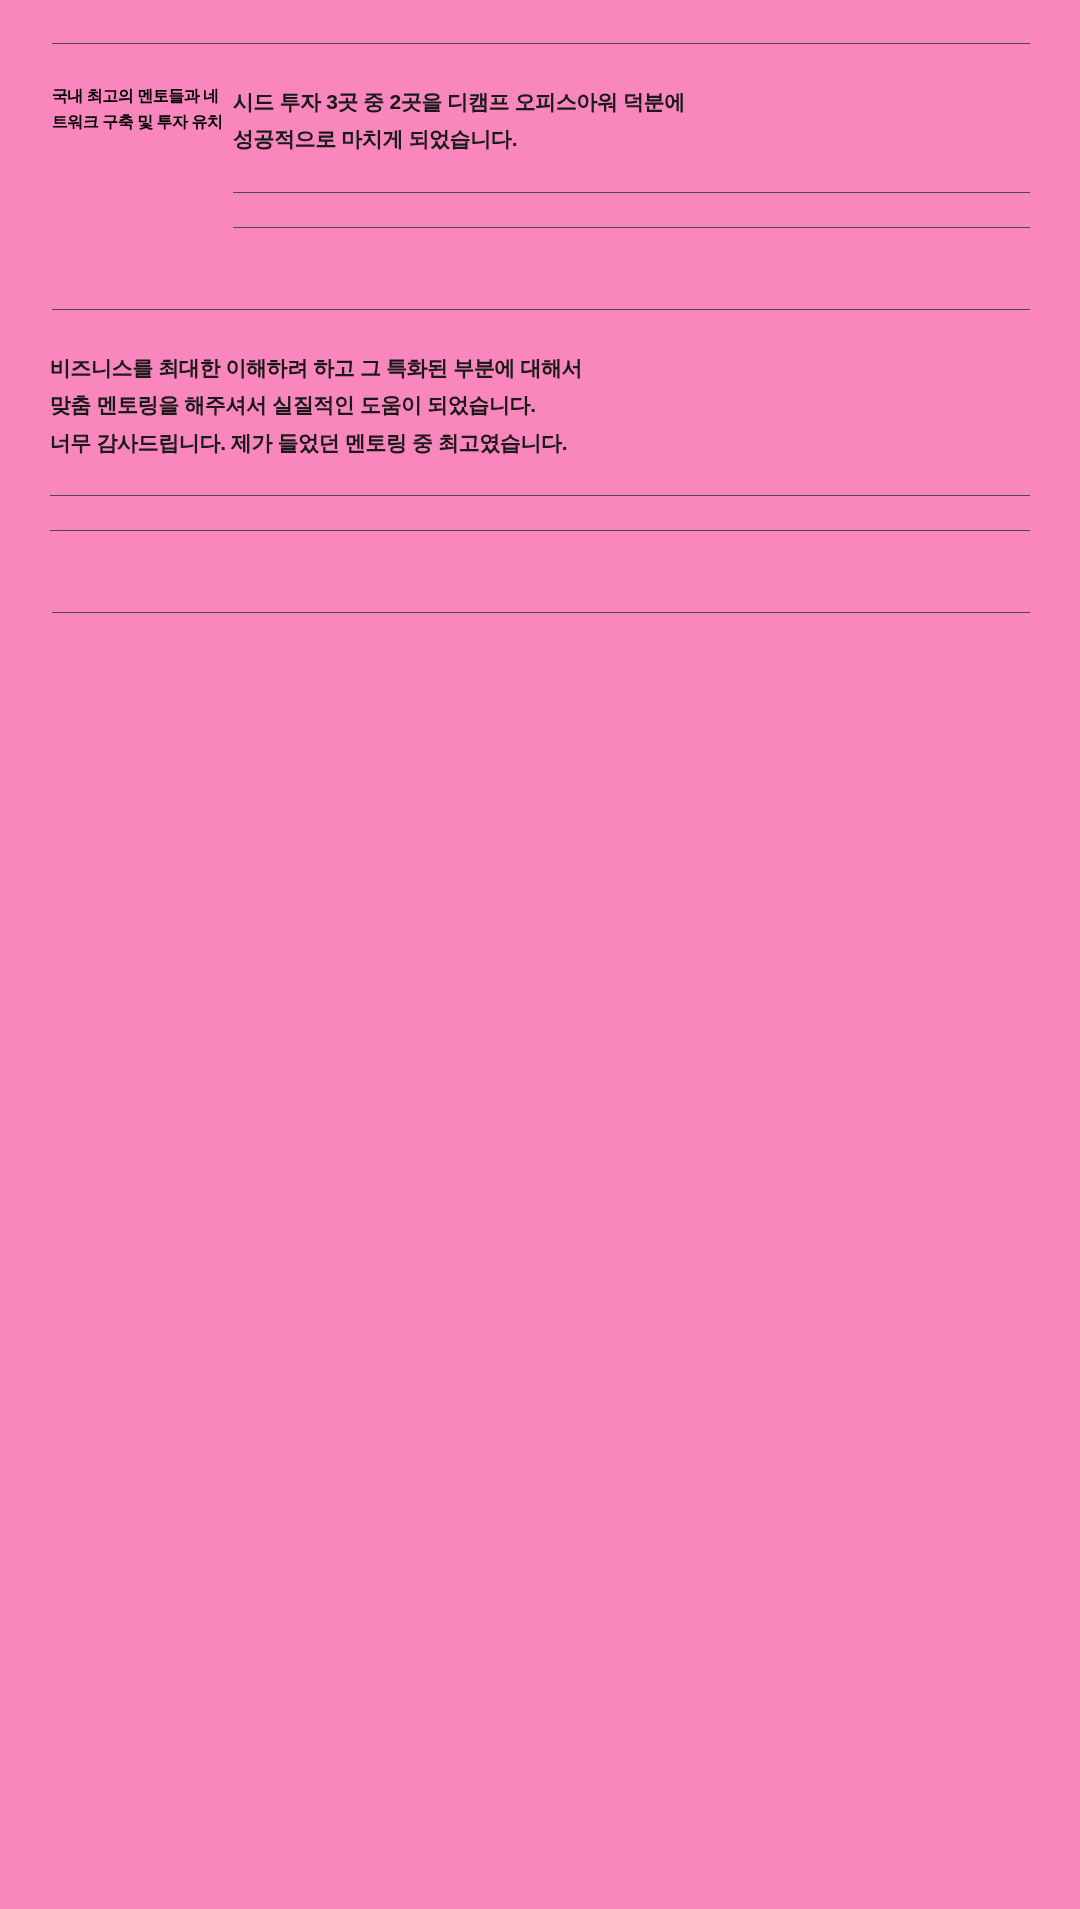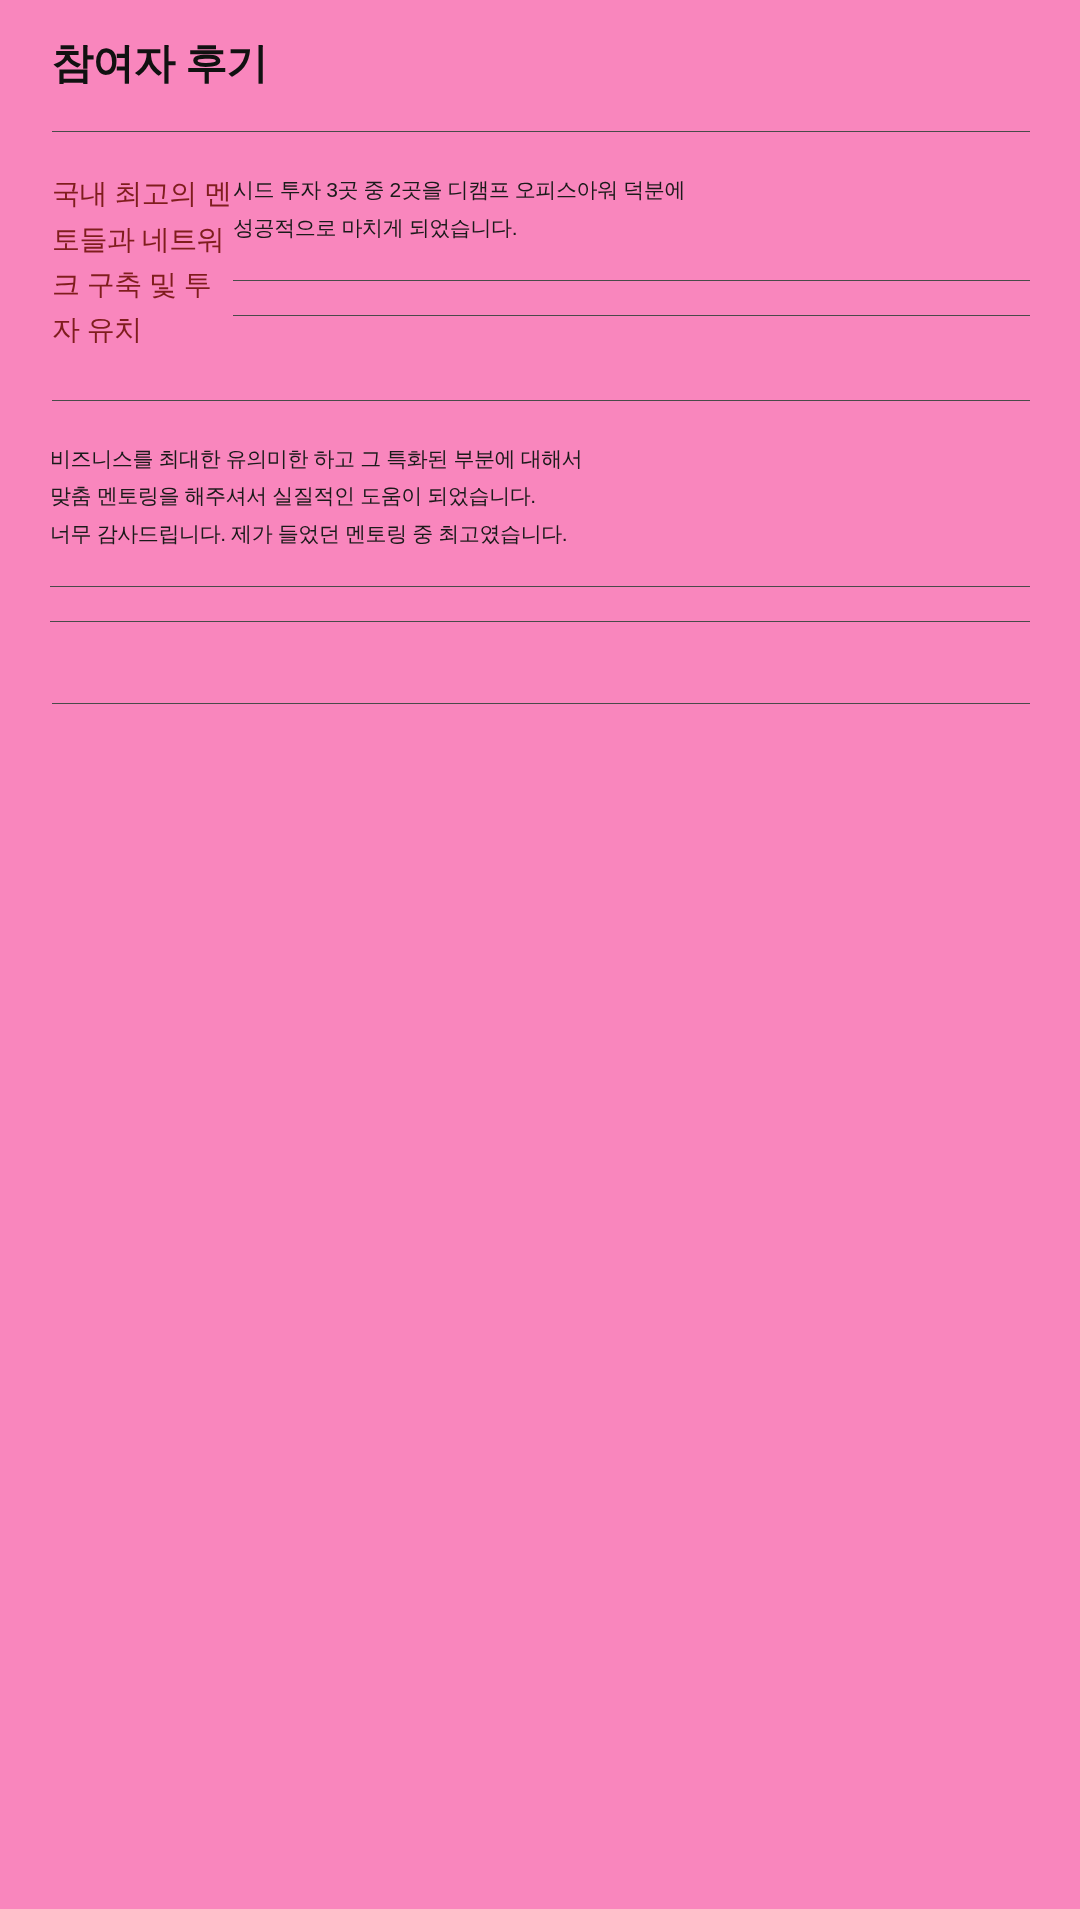--- a/index.html
+++ b/index.html
@@ -40,33 +40,34 @@
     margin-right: 0px;
   }
   .section {
     display: flex;
     flex-direction: row;
     align-items: flex-start;
   }
   .section-label {
     width: 183px;
     flex: 0 0 183px;
-    font-size: 28px;
-    font-weight: normal;
+    font-size: 16px;
+    font-weight: bold;
     line-height: 1.62;
-    color: #7f1d1d;
+    color: #000000;
     padding-top: 39px;
     padding-left: 2px;
     box-sizing: border-box;
     letter-spacing: -0.5px;
   }
   .section-body {
     flex: 1 1 auto;
     padding-top: 39px;
     box-sizing: border-box;
+    font-weight: bold;
   }
   .review {
     font-size: 21px;
     line-height: 1.78;
     color: #1a1a1a;
     letter-spacing: -0.4px;
     white-space: pre-line;
   }
   .review-rule {
     height: 1px;
@@ -88,41 +89,40 @@
   }
   .spacer-bottom {
     height: 60px;
   }
 </style>
 </head>
 <body>
 
 <div class="page">
 
-  <h1 class="page-title">참여자 후기</h1>
   <div class="title-rule"></div>
 
   <div class="section">
     <div class="section-label">국내 최고의
 멘토들과
 네트워크 구축
 및 투자 유치</div>
     <div class="section-body">
       <div class="review">시드 투자 3곳 중 2곳을 디캠프 오피스아워 덕분에
 성공적으로 마치게 되었습니다.</div>
       <div class="review-rule"></div>
       <div class="review-rule"></div>
     </div>
   </div>
 
   <div class="section-rule"></div>
 
   <div class="section">
     <div class="section-body">
-      <div class="review">비즈니스를 최대한 유의미한 하고 그 특화된 부분에 대해서
+      <div class="review">비즈니스를 최대한 이해하려 하고 그 특화된 부분에 대해서
 맞춤 멘토링을 해주셔서 실질적인 도움이 되었습니다.
 너무 감사드립니다. 제가 들었던 멘토링 중 최고였습니다.</div>
       <div class="review-rule"></div>
       <div class="review-rule"></div>
     </div>
   </div>
 
   <div class="bottom-rule"></div>
   <div class="spacer-bottom"></div>
 

